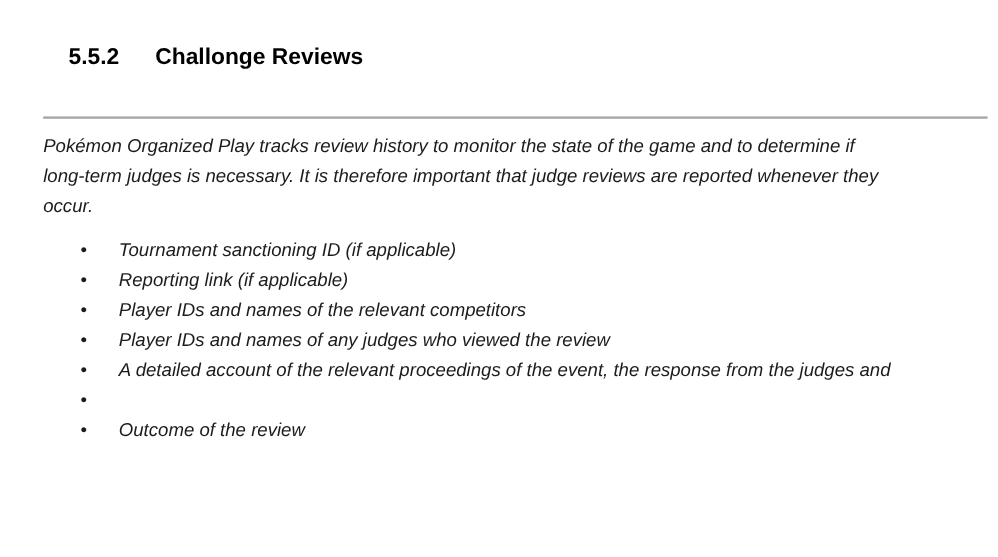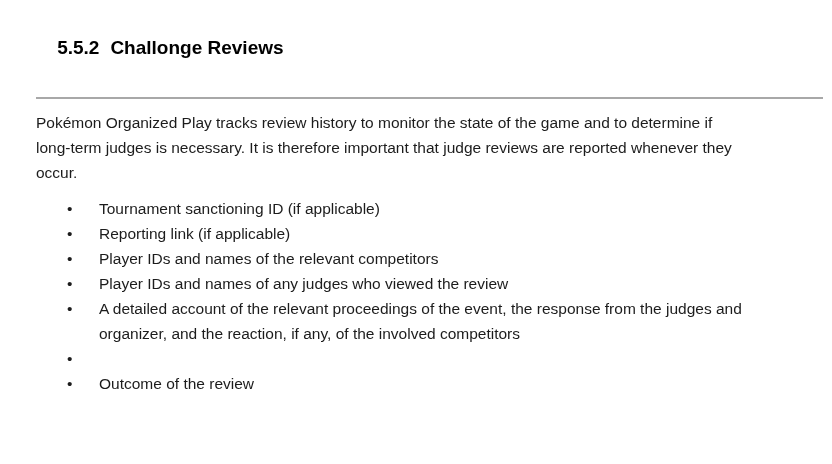--- a/index.html
+++ b/index.html
@@ -21,34 +21,35 @@
   .heading {
     padding-top: 7px;
     font-size: 19px;
     line-height: 27px;
     font-weight: bold;
     color: #000000;
     white-space: pre;
   }
   .heading .h-num {
     display: inline-block;
-    margin-right: 11px;
+    margin-right: 30px;
   }
   .rule {
     height: 2px;
     background: #a8a8a8;
     margin-top: 9px;
     margin-right: -7px;
   }
   .para {
     font-size: 15.5px;
     line-height: 25px;
   }
   .para .line, .li-text {
     white-space: pre;
+    font-style: italic;
   }
   .p1 { margin-top: 11px; }
   .p2 { margin-top: 11px; }
   .bullet-list {
     margin-top: 11px;
     font-size: 15.5px;
     line-height: 25px;
   }
   .li-row {
     display: flex;
@@ -101,21 +102,20 @@
       <span class="li-marker">•</span>
       <span class="li-text">Player IDs and names of any judges who viewed the review</span>
     </div>
 
     <div class="li-row">
       <span class="li-marker">•</span>
       <span class="li-text">A detailed account of the relevant proceedings of the event, the response from the judges and</span>
     </div>
     <div class="li-row">
       <span class="li-marker"></span>
-      <span class="li-text">organizer, and the reaction, if any, of the involved competitors</span>
     </div>
 
     <div class="li-row">
       <span class="li-marker">•</span>
     </div>
 
     <div class="li-row">
       <span class="li-marker">•</span>
       <span class="li-text">Outcome of the review</span>
     </div>

